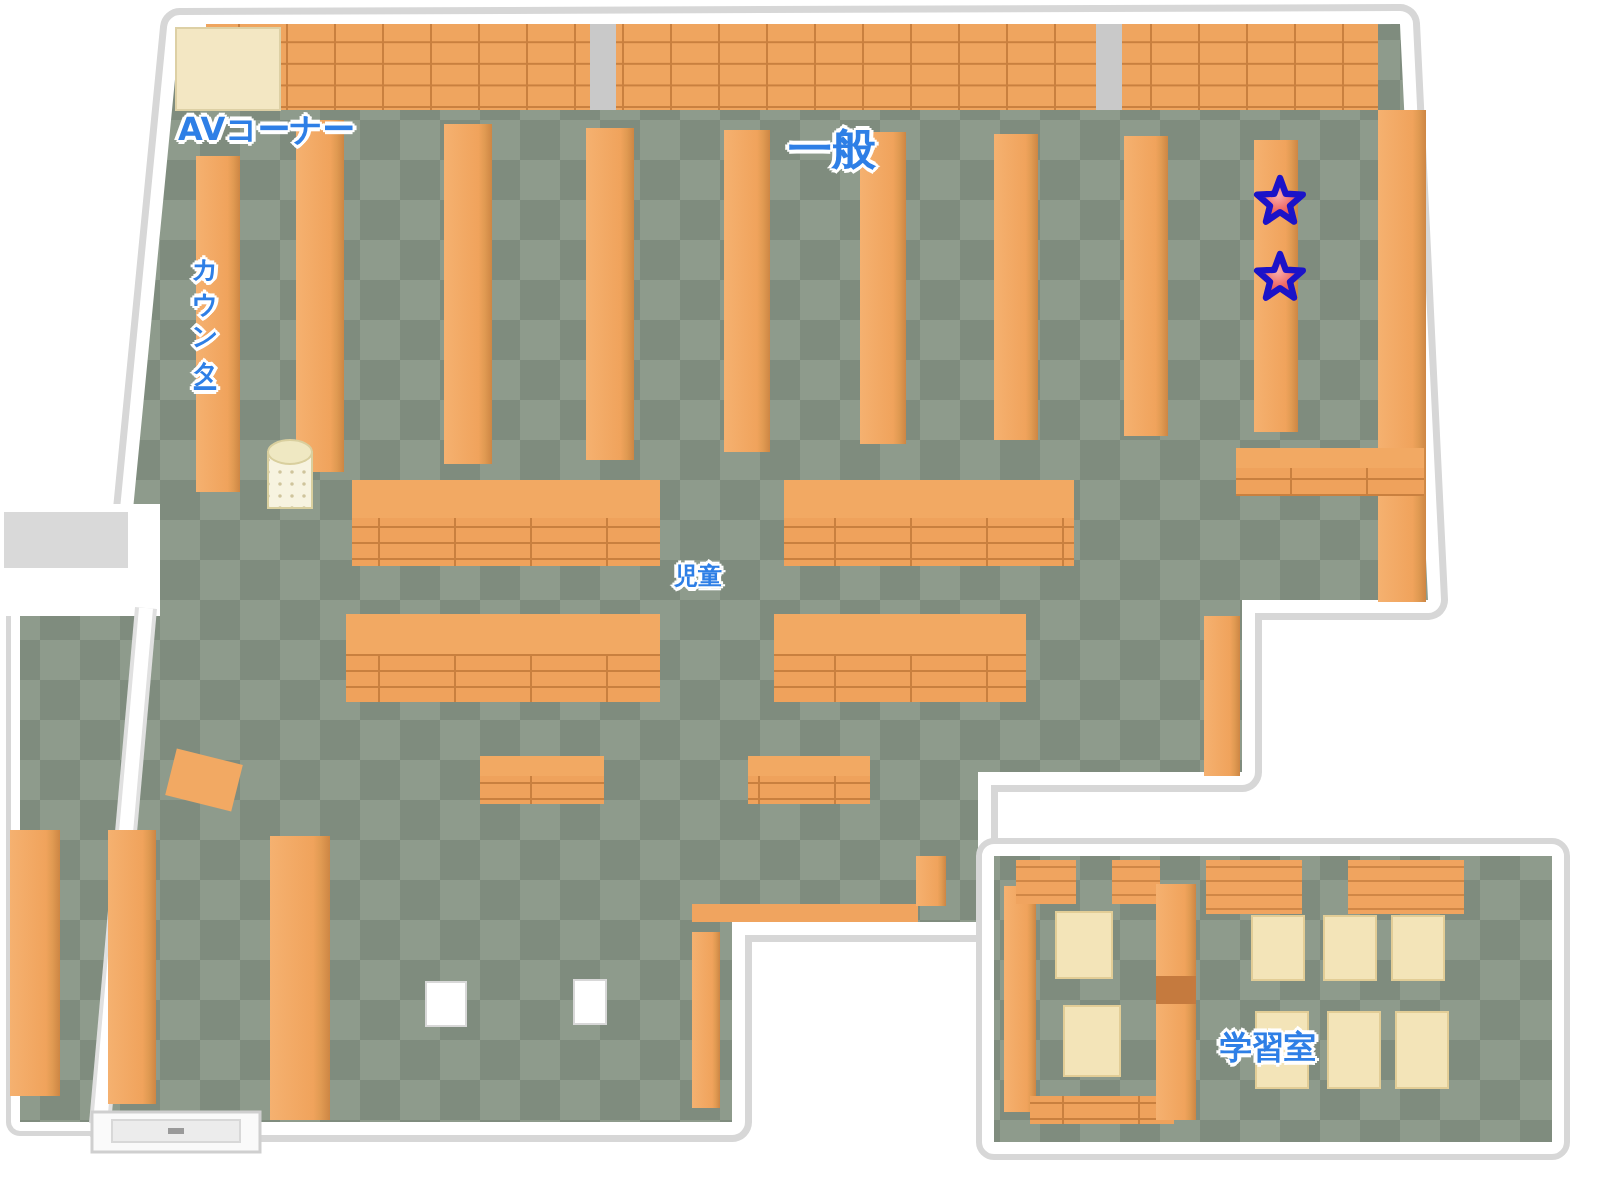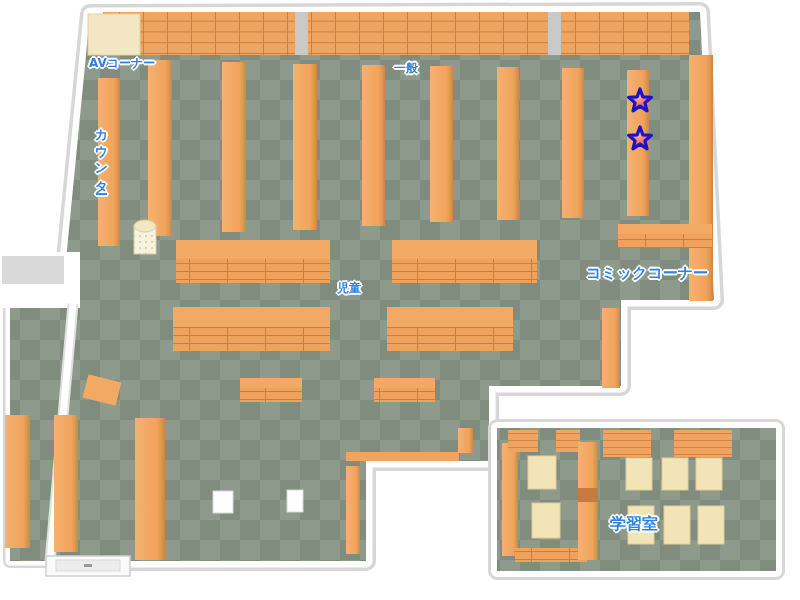--- a/index.html
+++ b/index.html
@@ -2,23 +2,23 @@
 <html><head>
 <meta charset="utf-8">
 <style>
   html,body{margin:0;padding:0;background:#ffffff;}
   #map-canvas{position:relative;width:800px;height:600px;overflow:hidden;
               font-family:"DejaVu Sans",sans-serif;}
   #map-canvas svg{position:absolute;left:0;top:0;}
   .lbl{position:absolute;font-weight:bold;color:#2e7fe6;white-space:nowrap;
        text-shadow:-2px 0 0 #fff,2px 0 0 #fff,0 -2px 0 #fff,0 2px 0 #fff,
                    -1px -1px 0 #fff,1px 1px 0 #fff,-1px 1px 0 #fff,1px -1px 0 #fff;}
-  .lbl-av{left:89px;top:55px;font-size:12px;}
+  .lbl-av{left:89px;top:55px;font-size:16px;}
   .lbl-counter{left:92px;top:120px;font-size:13px;writing-mode:vertical-rl;letter-spacing:2px;}
-  .lbl-general{left:394px;top:60px;font-size:12px;}
+  .lbl-general{left:394px;top:60px;font-size:22px;}
   .lbl-children{left:337px;top:280px;font-size:12px;}
   .lbl-comic{left:586px;top:264px;font-size:15px;}
   .lbl-study{left:610px;top:514px;font-size:16px;}
 </style>
 </head>
 <body>
 
 <div id="map-canvas">
 
 <svg width="800" height="600" viewBox="0 0 800 600">
@@ -192,15 +192,14 @@
   </g>
   <g transform="translate(640,139)">
     <path d="M0,-12 L2.9,-4.1 L11.4,-3.7 L5,1.9 L7,9.8 L0,5.1 L-7,9.8 L-5,1.9 L-11.4,-3.7 L-2.9,-4.1 Z" fill="url(#starGrad)" stroke="#1B13C8" stroke-width="3.2" stroke-linejoin="round"></path>
   </g>
 </svg>
 
   <span class="lbl lbl-av">AVコーナー</span>
   <span class="lbl lbl-counter">カウンター</span>
   <span class="lbl lbl-general">一般</span>
   <span class="lbl lbl-children">児童</span>
-  <span class="lbl lbl-comic">コミックコーナー</span>
   <span class="lbl lbl-study">学習室</span>
 </div>
 
 </body></html>

